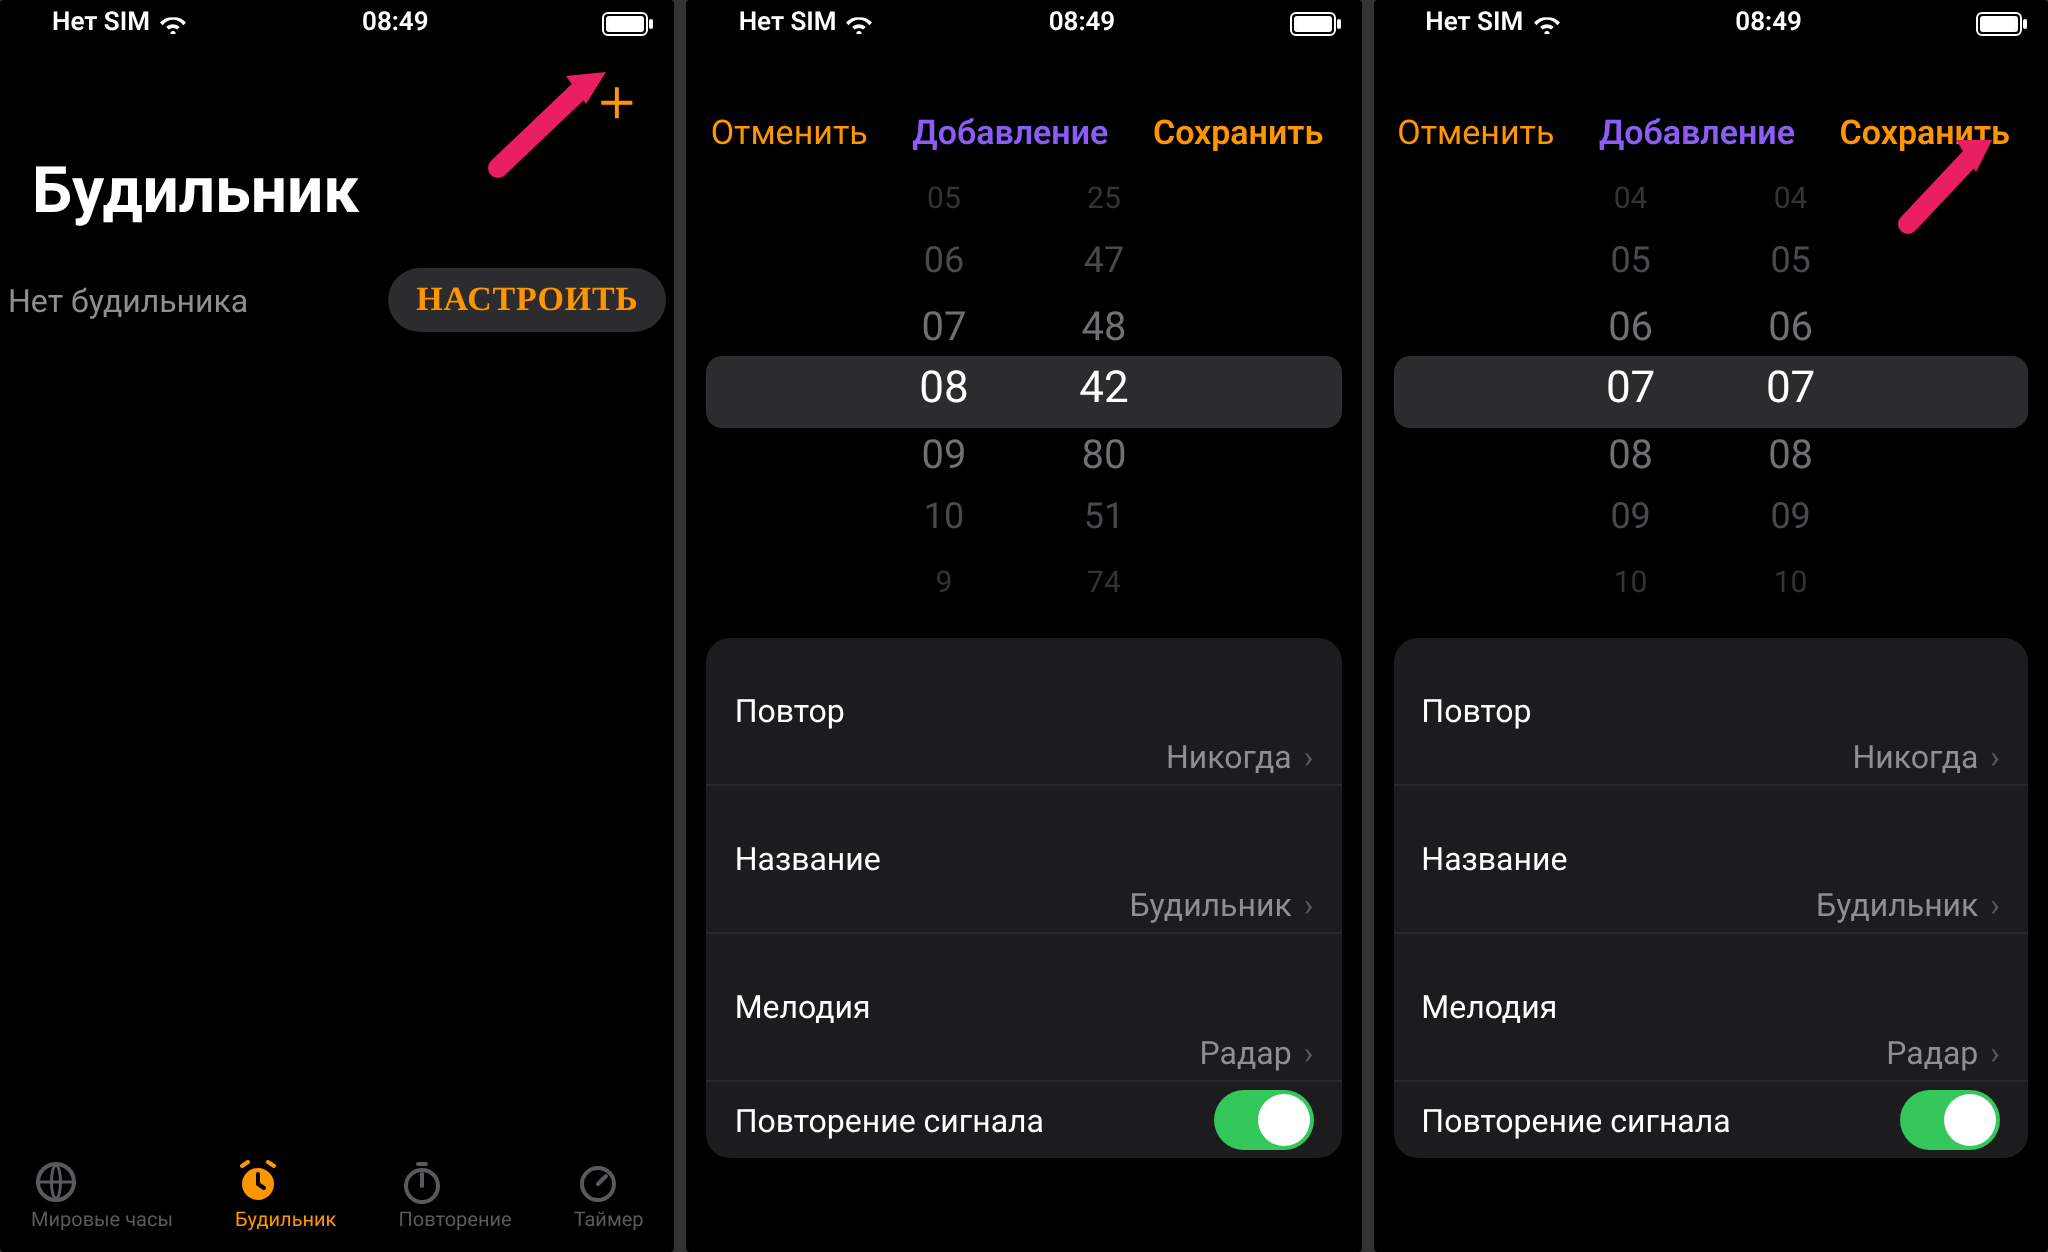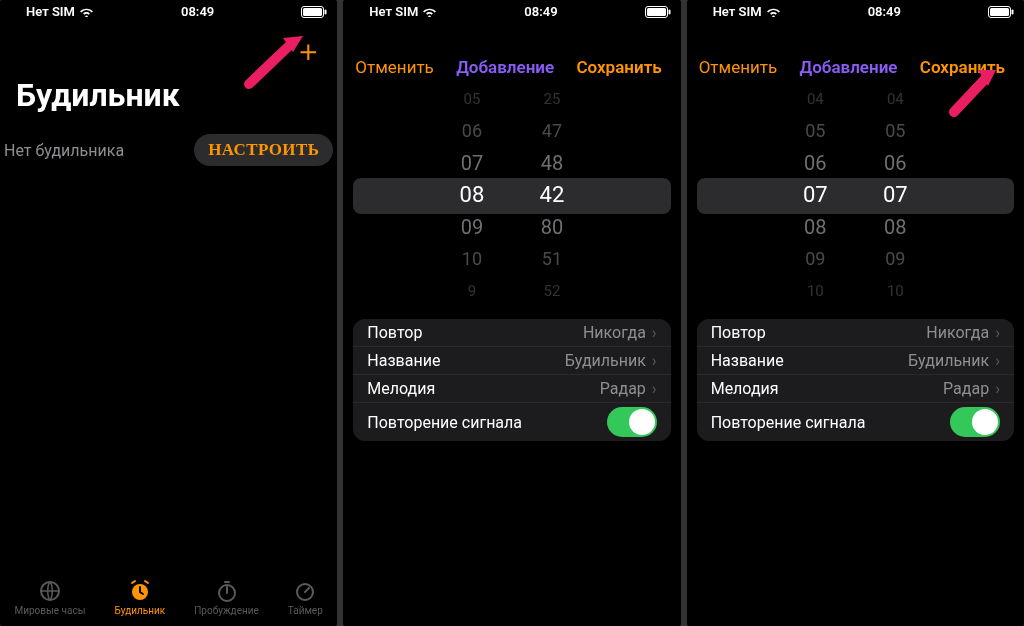--- a/index.html
+++ b/index.html
@@ -25,21 +25,21 @@
   
   .big-title{font-size:32px;font-weight:700;padding:55px 16px 10px 16px;}
   .plus{position:absolute;top:36px;right:14px;color:var(--accent);font-size:30px;font-weight:300;line-height:1;}
   .sleep-row{display:flex;align-items:center;gap:8px;padding:4px 16px 8px 16px;font-size:17px;font-weight:600;}
   .sleep-row svg{flex-shrink:0;}
   .noalarm-row{display:flex;align-items:center;justify-content:space-between;padding:10px 4px;}
   .noalarm-row .txt{color:var(--muted);font-size:16px;}
   .setup-btn{background:#2c2c2e;border-radius:16px;padding:6px 14px;color:var(--accent);font-size:17px;font-weight:600;letter-spacing:0.4px;font-family:Liberation Serif, serif;}
   
   .tabbar{position:absolute;bottom:0;left:0;right:0;display:flex;justify-content:space-around;align-items:flex-end;padding:6px 0 10px 0;}
-  .tab{display:flex;flex-direction:column;align-items:center;gap:2px;color:var(--faint);font-size:10px;}
+  .tab{display:flex;flex-direction:column;gap:2px;color:var(--faint);font-size:10px;}
   .tab.active{color:var(--accent);}
   .tab svg{width:24px;height:24px;}
   
   .arrow{position:absolute;pointer-events:none;}
   .arrow svg{display:block;}
   
   .nav{display:flex;align-items:flex-start;justify-content:space-between;padding:14px 19px 10px 12px;margin-top:22px;}
   .nav .cancel{color:var(--accent);font-size:17px;}
   .nav .title{color:#8b5cf6;font-size:17px;font-weight:600;}
   .nav .save{color:var(--accent);font-size:17px;font-weight:600;}
@@ -52,21 +52,21 @@
   .picker .v{font-size:22px;line-height:28px;}
   .picker .v.center{color:#fff;font-weight:400;}
   .picker .v.n1{color:#6f6f74;font-size:20px;}
   .picker .v.n2{color:#4a4a4e;font-size:18px;}
   .picker .v.n3{color:#333336;font-size:15px;}
   
   .settings{margin:28px 10px 0 10px;background:var(--panel);border-radius:12px;overflow:hidden;}
   .srow{display:flex;align-items:center;justify-content:space-between;padding:4px 14px;border-bottom:1px solid rgba(255,255,255,0.06);}
   .srow:last-child{border-bottom:none;}
   .srow .lbl{font-size:16px;color:#fff;}
-  .srow .val{font-size:16px;color:var(--muted);display:flex;align-items:center;gap:6px;}
+  .srow .val{font-size:16px;color:var(--muted);display:flex;align-items:center;gap:6px;margin-top:46px;}
   .chev{color:#5a5a5e;font-size:16px;}
   .switch{width:50px;height:30px;background:var(--green);border-radius:15px;position:relative;}
   .switch::after{content:"";position:absolute;right:2px;top:2px;width:26px;height:26px;background:#fff;border-radius:13px;}
 </style>
 </head>
 <body>
 
 <div class="phone">
   <div class="status">
     <div class="left">
@@ -121,21 +121,21 @@
           <path d="M4 4l3-2M20 4l-3-2" stroke="currentColor" stroke-width="2" stroke-linecap="round"></path>
           <path d="M12 8v5l3 2" stroke="#000" stroke-width="2" fill="none" stroke-linecap="round"></path>
         </svg>
       <span>Будильник</span>
     </div>
     <div class="tab">
       <svg viewBox="0 0 24 24">
           <circle cx="12" cy="14" r="8" fill="none" stroke="currentColor" stroke-width="2"></circle>
           <path d="M12 14V8M10 3h4" stroke="currentColor" stroke-width="2" stroke-linecap="round"></path>
         </svg>
-      <span>Пробуждение</span>
+      <span>Повторение</span>
     </div>
     <div class="tab">
       <svg viewBox="0 0 24 24">
           <circle cx="12" cy="13" r="8" fill="none" stroke="currentColor" stroke-width="2"></circle>
           <path d="M12 13l4-4" stroke="currentColor" stroke-width="2" stroke-linecap="round"></path>
         </svg>
       <span>Таймер</span>
     </div>
   </div>
 </div>
@@ -179,21 +179,21 @@
       <div class="v n2">10</div>
       <div class="v n3">9</div>
     </div>
     <div class="col colM">
       <div class="v n3">25</div>
       <div class="v n2">47</div>
       <div class="v n1">48</div>
       <div class="v center">42</div>
       <div class="v n1">80</div>
       <div class="v n2">51</div>
-      <div class="v n3">52</div>
+      <div class="v n3">74</div>
     </div>
   </div>
 
   <div class="settings">
     <div class="srow">
       <span class="lbl">Повтор</span>
       <span class="val">
           <span>Никогда</span>
           <span class="chev">›</span>
         </span>

